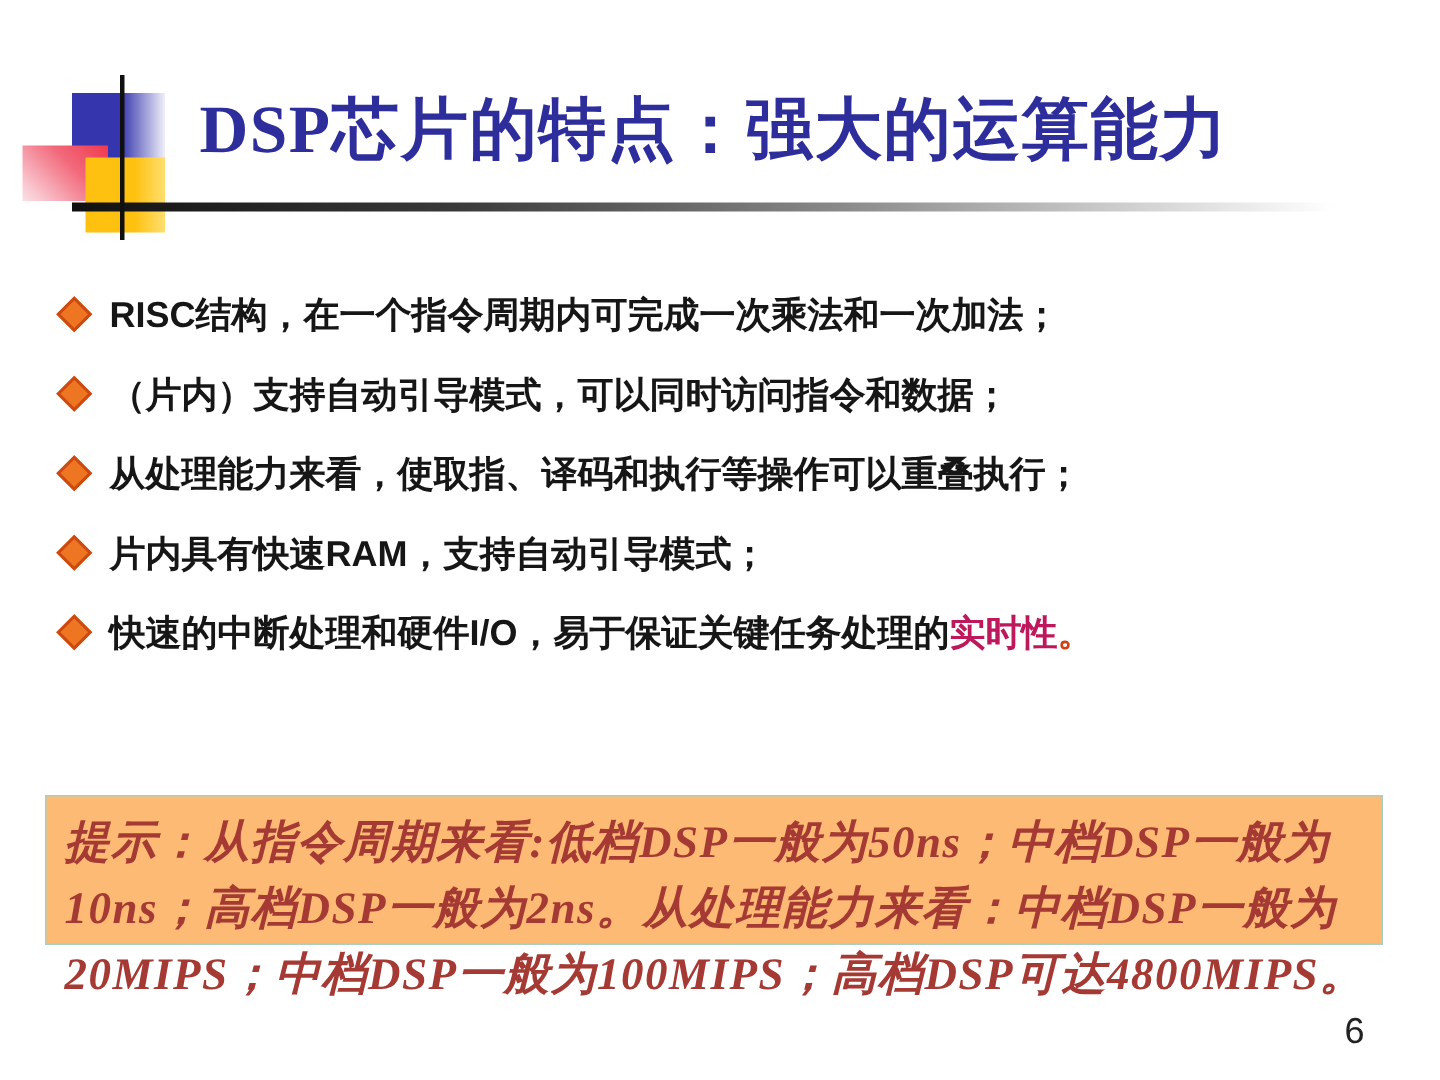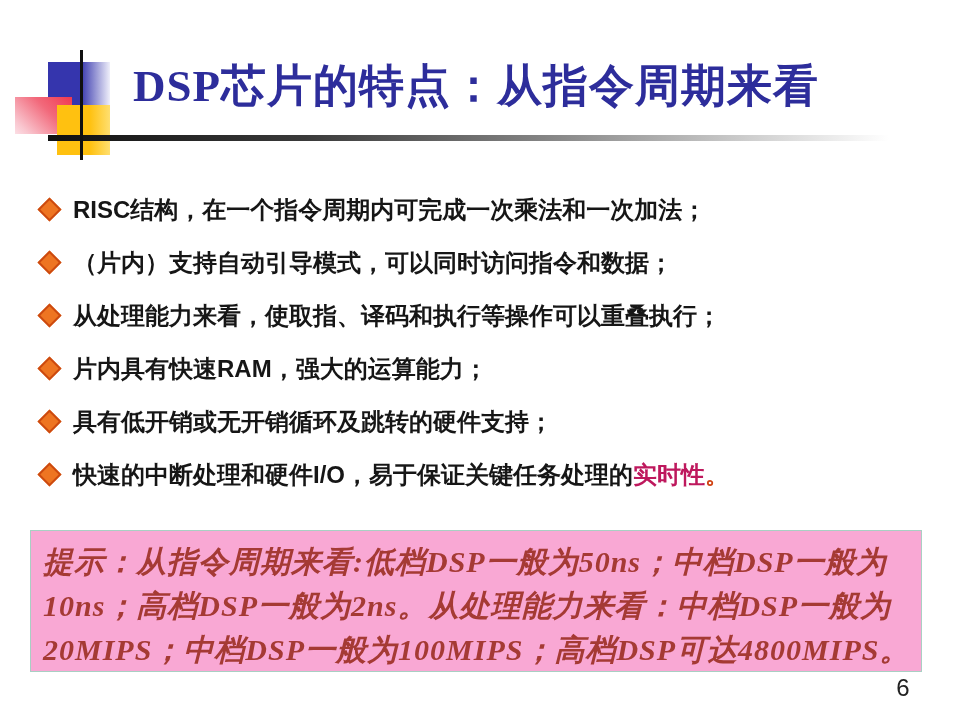--- a/index.html
+++ b/index.html
@@ -61,22 +61,22 @@
     margin:0 15px 0 5px;
     background:#EE7522;
     border:2px solid #CC4A10;
     transform:rotate(45deg);
   }
   .hl-orange { color:#be185d; }
   .hl-red    { color:#D04010; }
 
   
   .tip-box {
-    position:absolute; left:30px; top:530px; width:892px; height:142px;
-    background:#f9a8d4;
+    position:absolute; left:30px; top:530px; width:892px; height:100px;
+    background:#fdba74;
     border:1px solid #A9CFC3;
     box-sizing:border-box;
     padding:9px 0 0 12px;
   }
   .tip-line {
     font-family:"Liberation Serif", serif;
     font-style:italic;
     font-weight:bold;
     font-size:30px;
     line-height:44px;
@@ -95,42 +95,38 @@
 <body>
 
 <div class="slide">
 
   <div class="deco-blue"></div>
   <div class="deco-pink"></div>
   <div class="deco-yellow"></div>
   <div class="deco-hrule"></div>
   <div class="deco-vline"></div>
 
-  <h1 class="slide-title">DSP芯片的特点：从指令周期来看</h1>
+  <h1 class="slide-title">DSP芯片的特点：强大的运算能力</h1>
 
   <ul class="bullets">
     <li class="bullet">
       <span class="diamond"></span>
       <span>RISC结构，在一个指令周期内可完成一次乘法和一次加法；</span>
     </li>
     <li class="bullet">
       <span class="diamond"></span>
       <span>（片内）支持自动引导模式，可以同时访问指令和数据；</span>
     </li>
     <li class="bullet">
       <span class="diamond"></span>
       <span>从处理能力来看，使取指、译码和执行等操作可以重叠执行；</span>
     </li>
     <li class="bullet">
       <span class="diamond"></span>
-      <span>片内具有快速RAM，强大的运算能力；</span>
-    </li>
-    <li class="bullet">
-      <span class="diamond"></span>
-      <span>具有低开销或无开销循环及跳转的硬件支持；</span>
+      <span>片内具有快速RAM，支持自动引导模式；</span>
     </li>
     <li class="bullet">
       <span class="diamond"></span>
       <span><span>快速的中断处理和硬件I/O，易于保证关键任务处理的</span><span class="hl-orange">实时性</span><span class="hl-red">。</span></span>
     </li>
   </ul>
 
   <div class="tip-box">
     <div class="tip-line">提示：从指令周期来看:低档DSP一般为50ns；中档DSP一般为</div>
     <div class="tip-line">10ns；高档DSP一般为2ns。从处理能力来看：中档DSP一般为</div>

